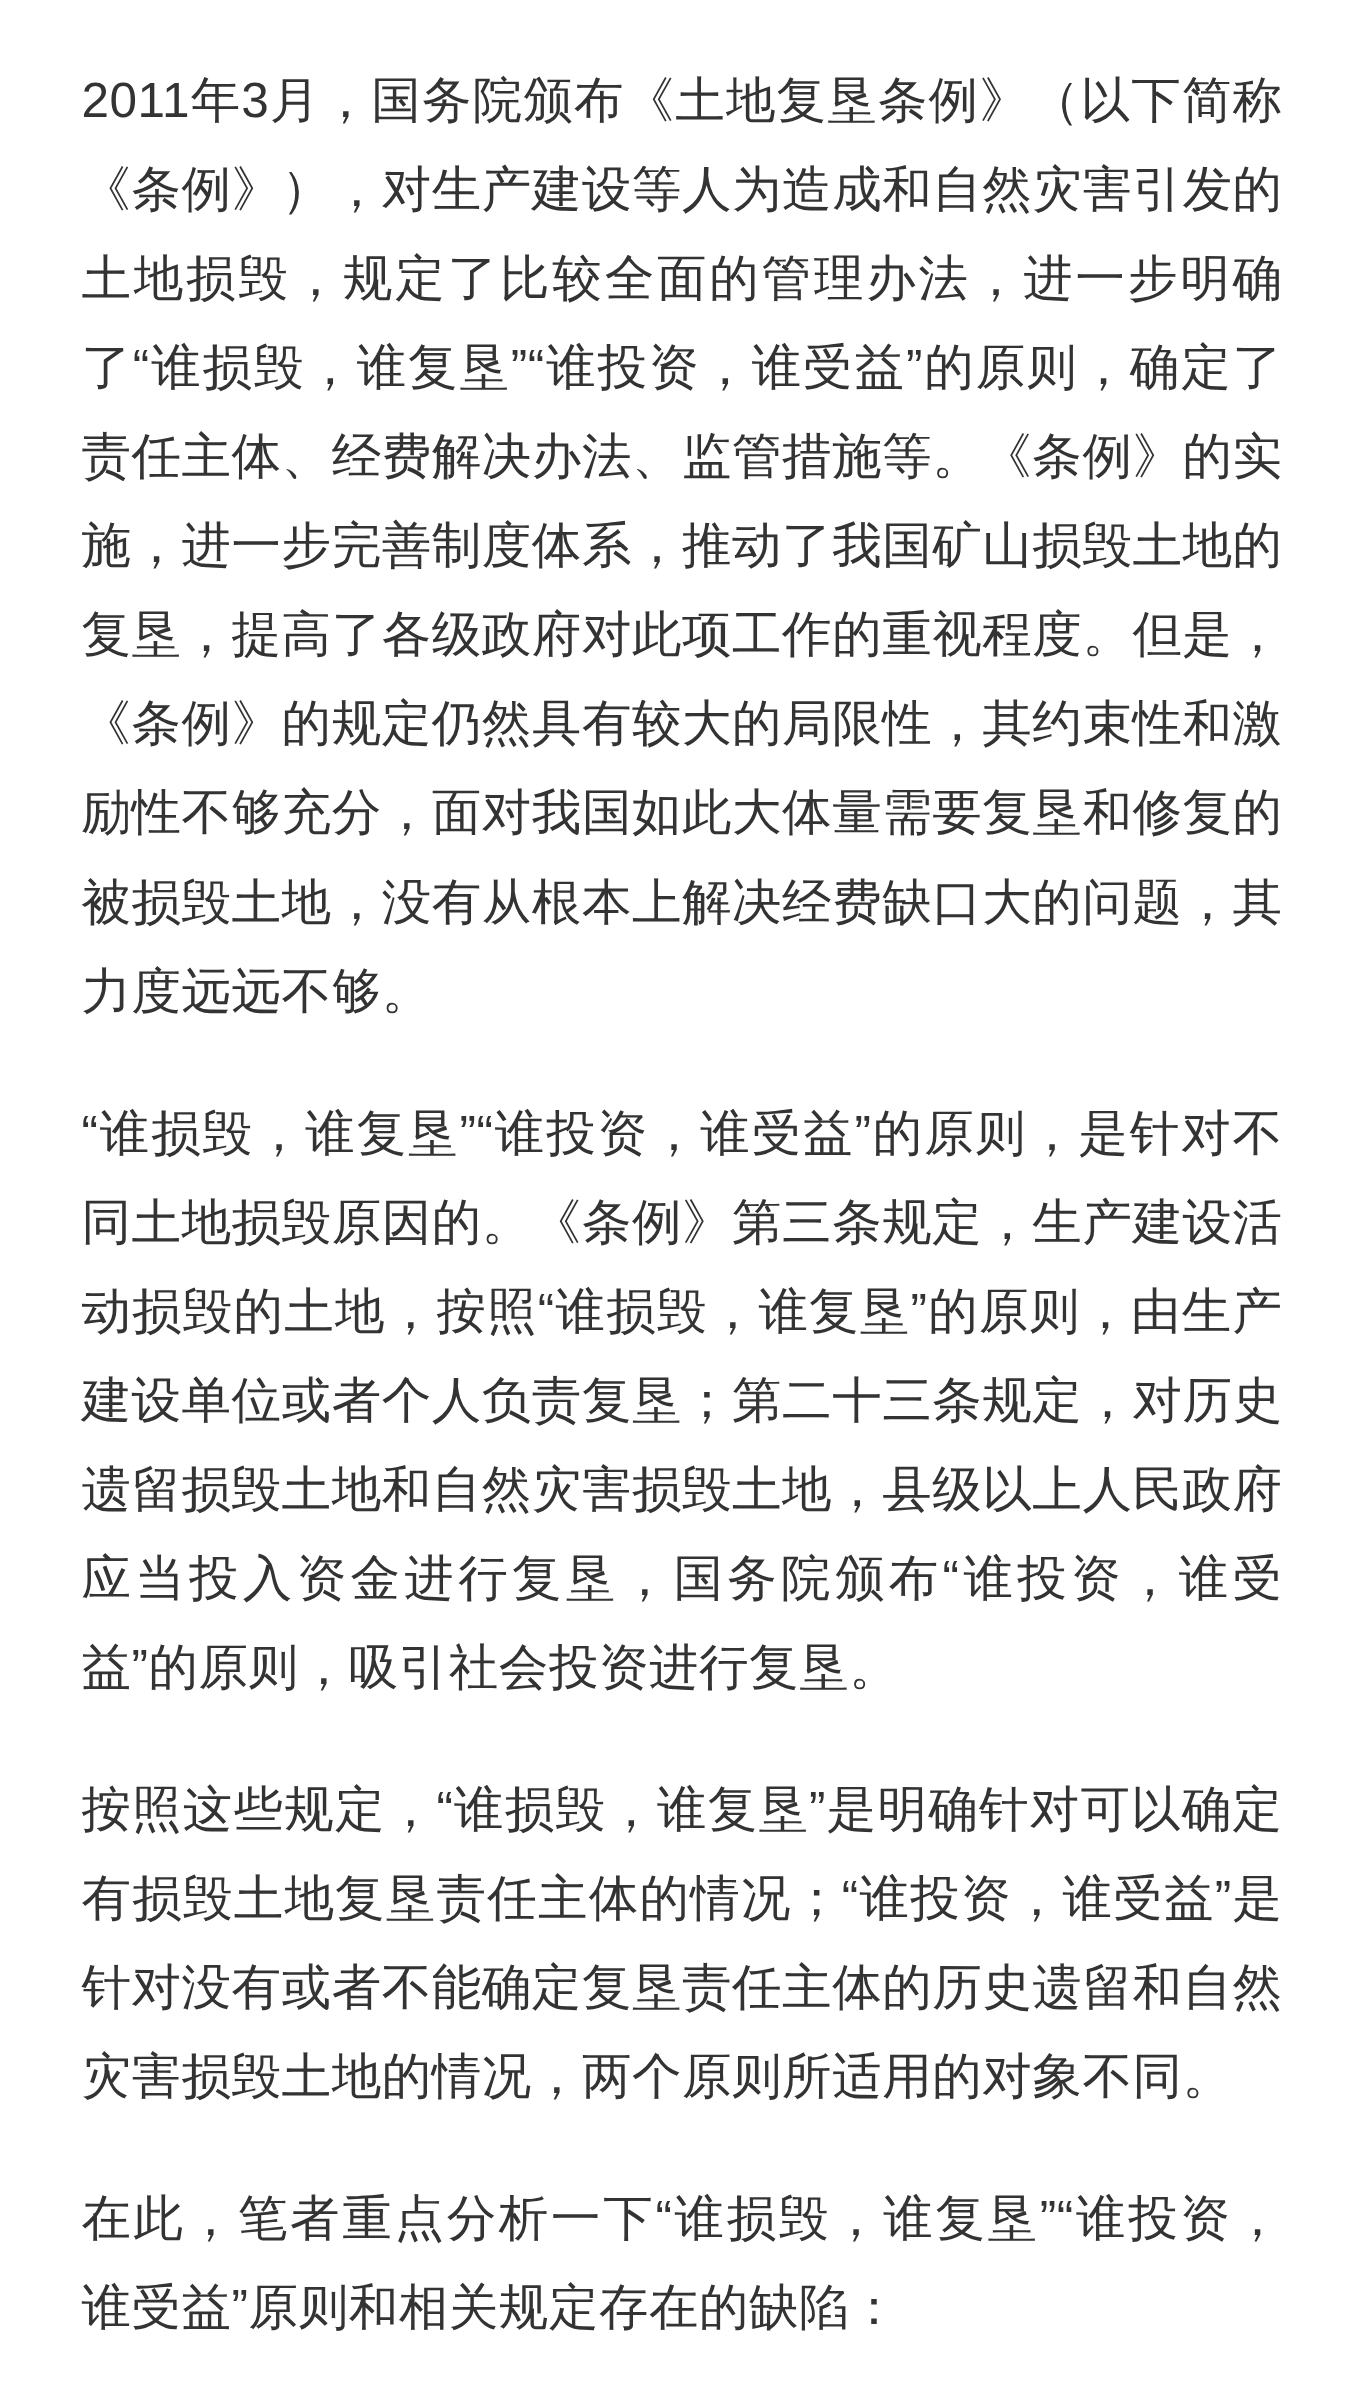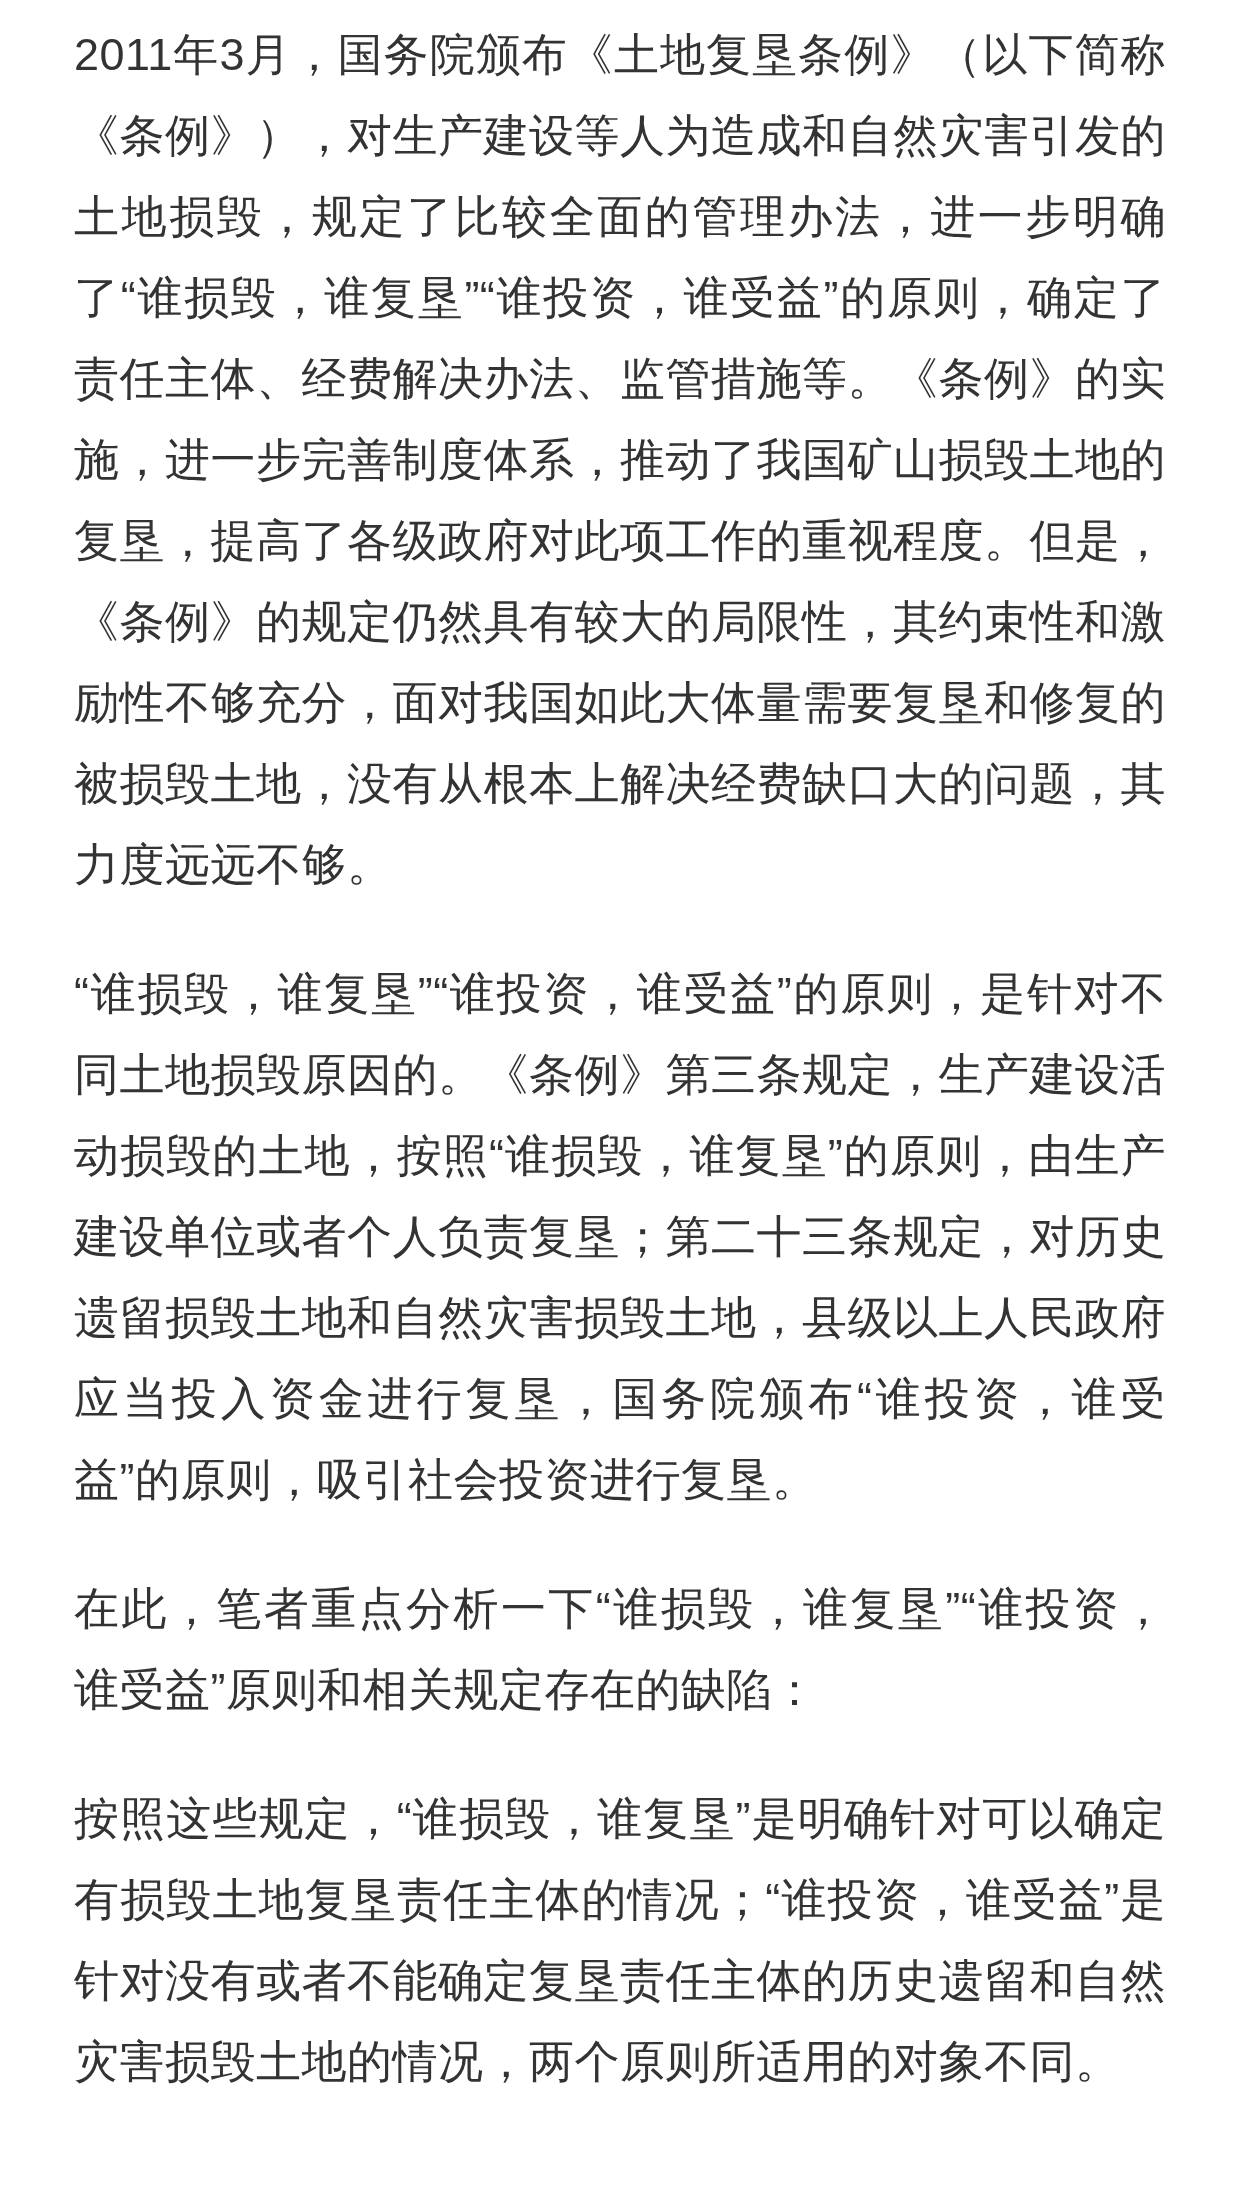--- a/index.html
+++ b/index.html
@@ -17,32 +17,33 @@
     padding: 14px 76px 40px 74px;
     font-family: "Liberation Sans", "DejaVu Sans", sans-serif;
     font-size: 45px;
     line-height: 81px;
     letter-spacing: 0.5px;
     color: #333333;
     text-align: justify;
     text-justify: inter-ideograph;
     word-break: break-all;
     overflow-wrap: anywhere;
+    margin-top: 36px;
   }
   .article p.para {
     margin: 0 0 48px 0;
     padding: 0;
   }
   .article p.para:last-child {
     margin-bottom: 0;
   }
 </style>
 </head>
 <body style="background: rgb(255, 255, 255);">
 
 <main class="article" style="color: rgb(51, 51, 51);">
   <div>
       <p class="para">2011年3月，国务院颁布《土地复垦条例》（以下简称《条例》），对生产建设等人为造成和自然灾害引发的土地损毁，规定了比较全面的管理办法，进一步明确了“谁损毁，谁复垦”“谁投资，谁受益”的原则，确定了责任主体、经费解决办法、监管措施等。《条例》的实施，进一步完善制度体系，推动了我国矿山损毁土地的复垦，提高了各级政府对此项工作的重视程度。但是，《条例》的规定仍然具有较大的局限性，其约束性和激励性不够充分，面对我国如此大体量需要复垦和修复的被损毁土地，没有从根本上解决经费缺口大的问题，其力度远远不够。</p>
       <p class="para">“谁损毁，谁复垦”“谁投资，谁受益”的原则，是针对不同土地损毁原因的。《条例》第三条规定，生产建设活动损毁的土地，按照“谁损毁，谁复垦”的原则，由生产建设单位或者个人负责复垦；第二十三条规定，对历史遗留损毁土地和自然灾害损毁土地，县级以上人民政府应当投入资金进行复垦，国务院颁布“谁投资，谁受益”的原则，吸引社会投资进行复垦。</p>
+      <p class="para">按照这些规定，“谁损毁，谁复垦”是明确针对可以确定有损毁土地复垦责任主体的情况；“谁投资，谁受益”是针对没有或者不能确定复垦责任主体的历史遗留和自然灾害损毁土地的情况，两个原则所适用的对象不同。</p>
       <p class="para">在此，笔者重点分析一下“谁损毁，谁复垦”“谁投资，谁受益”原则和相关规定存在的缺陷：</p>
-      <p class="para">按照这些规定，“谁损毁，谁复垦”是明确针对可以确定有损毁土地复垦责任主体的情况；“谁投资，谁受益”是针对没有或者不能确定复垦责任主体的历史遗留和自然灾害损毁土地的情况，两个原则所适用的对象不同。</p>
     </div>
 </main>
 
 </body></html>

